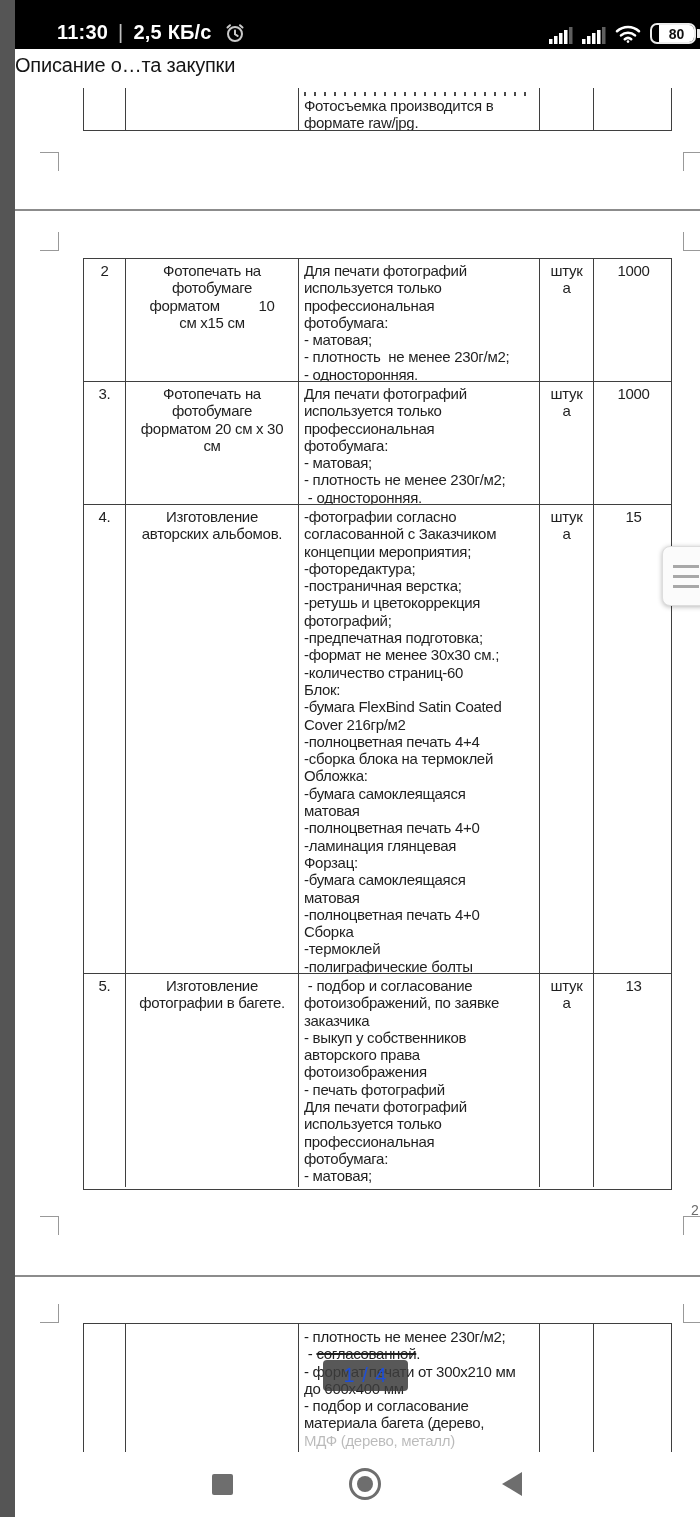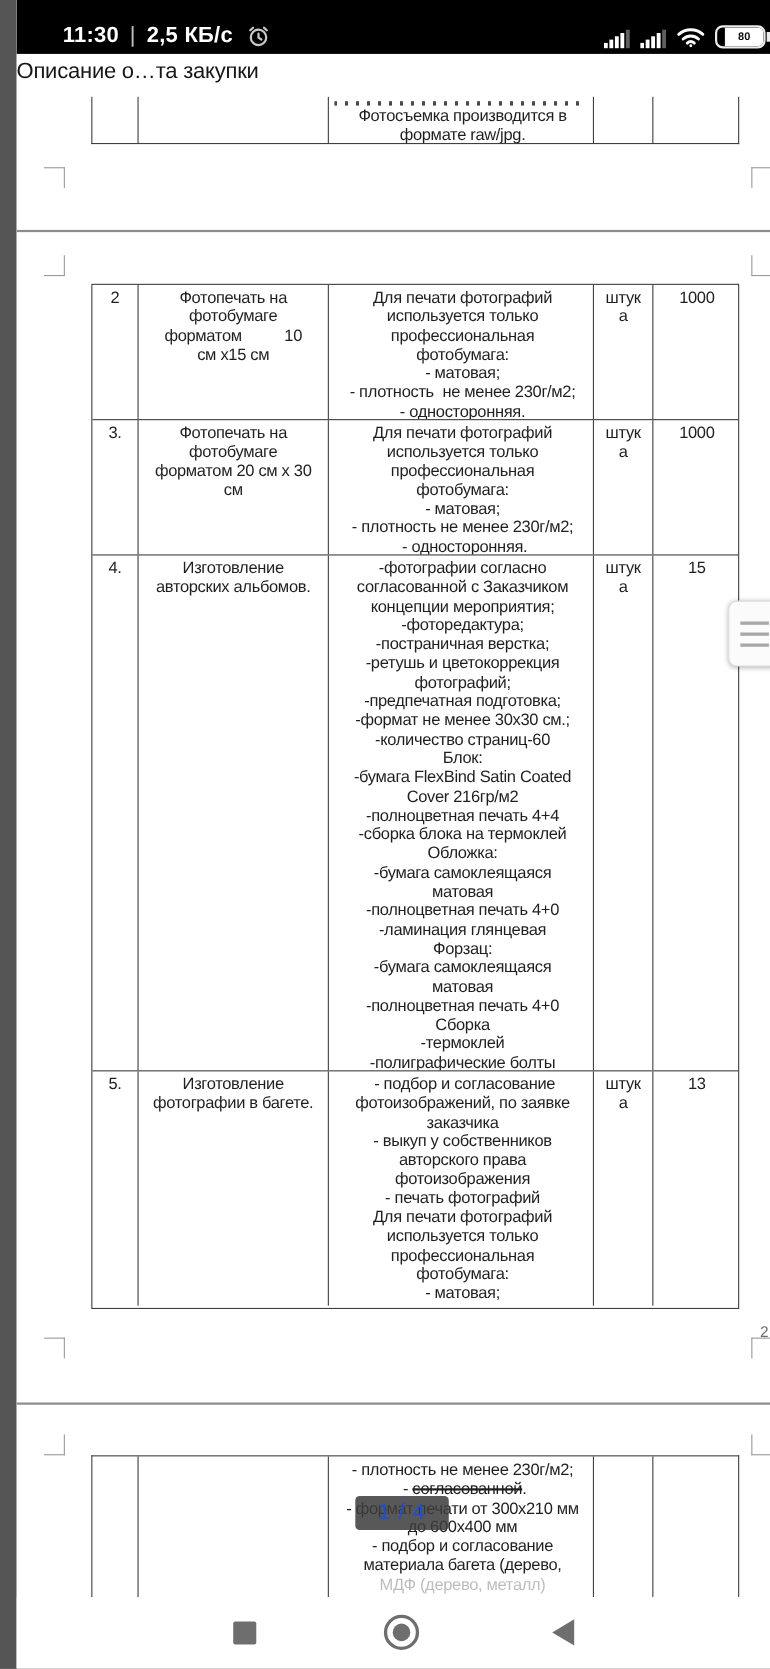--- a/index.html
+++ b/index.html
@@ -9,32 +9,32 @@
   .status-bar{position:absolute;left:0;top:0;width:700px;height:49px;background:#000;
               display:flex;align-items:flex-end;justify-content:space-between;
               padding:0 14px 5px 42px;box-sizing:border-box;}
   .sb-left{display:flex;align-items:center;gap:8px;color:#fff;font-size:20px;font-weight:700;letter-spacing:.2px;}
   .sb-sep{font-weight:400;opacity:.75;margin:0 2px;}
   .sb-right{display:flex;align-items:flex-end;gap:9px;}
   .battery{position:relative;width:46px;height:21px;border:2px solid #ececec;border-radius:7px;
            background:#000;display:flex;align-items:center;box-sizing:border-box;overflow:hidden;}
   .battery .fill{position:absolute;left:7px;top:0;right:0;bottom:0;background:#fff;
                  display:flex;align-items:center;justify-content:center;}
-  .battery .pct{color:#111;font-size:10px;font-weight:700;}
+  .battery .pct{color:#111;font-size:14px;font-weight:700;}
   .battery-tip{width:4px;height:9px;background:#ececec;border-radius:0 2px 2px 0;margin-left:1px;align-self:center;}
   
   .doc-title{position:absolute;left:0;top:54px;width:700px;
              font-size:20px;color:#161616;letter-spacing:-.2px;}
   
   .tbl{position:absolute;left:68px;width:589px;box-sizing:border-box;font-size:15px;line-height:17.3px;letter-spacing:-.3px;}
   .t-row{display:grid;grid-template-columns:42px 173px 241px 54px 79px;box-sizing:border-box;}
   .t-cell{box-sizing:border-box;border-right:1px solid #3f3f3f;padding-top:3px;overflow:hidden;}
   .t-cell:last-child{border-right:none;}
   .c-num,.c-name,.c-unit,.c-qty{text-align:center;}
-  .c-desc{padding-left:5px;padding-right:2px;text-align:center;}
+  .c-desc{padding-left:5px;padding-right:2px;text-align:left;}
   .pre{white-space:pre;}
   
   .main-tbl{top:258px;height:932px;border:1px solid #3f3f3f;}
   .main-tbl .t-row{border-bottom:1px solid #3f3f3f;}
   .main-tbl .t-row:last-child{border-bottom:none;}
   .row-h1{height:123px;}.row-h2{height:123px;}.row-h3{height:469px;}.row-h4{height:213px;}
   
   .frag-top{top:88px;height:43px;border:1px solid #3f3f3f;border-top:none;}
   .frag-top .t-row{height:42px;}
   .glyph-strip{height:4px;width:225px;margin:1px 0 1px 0;

